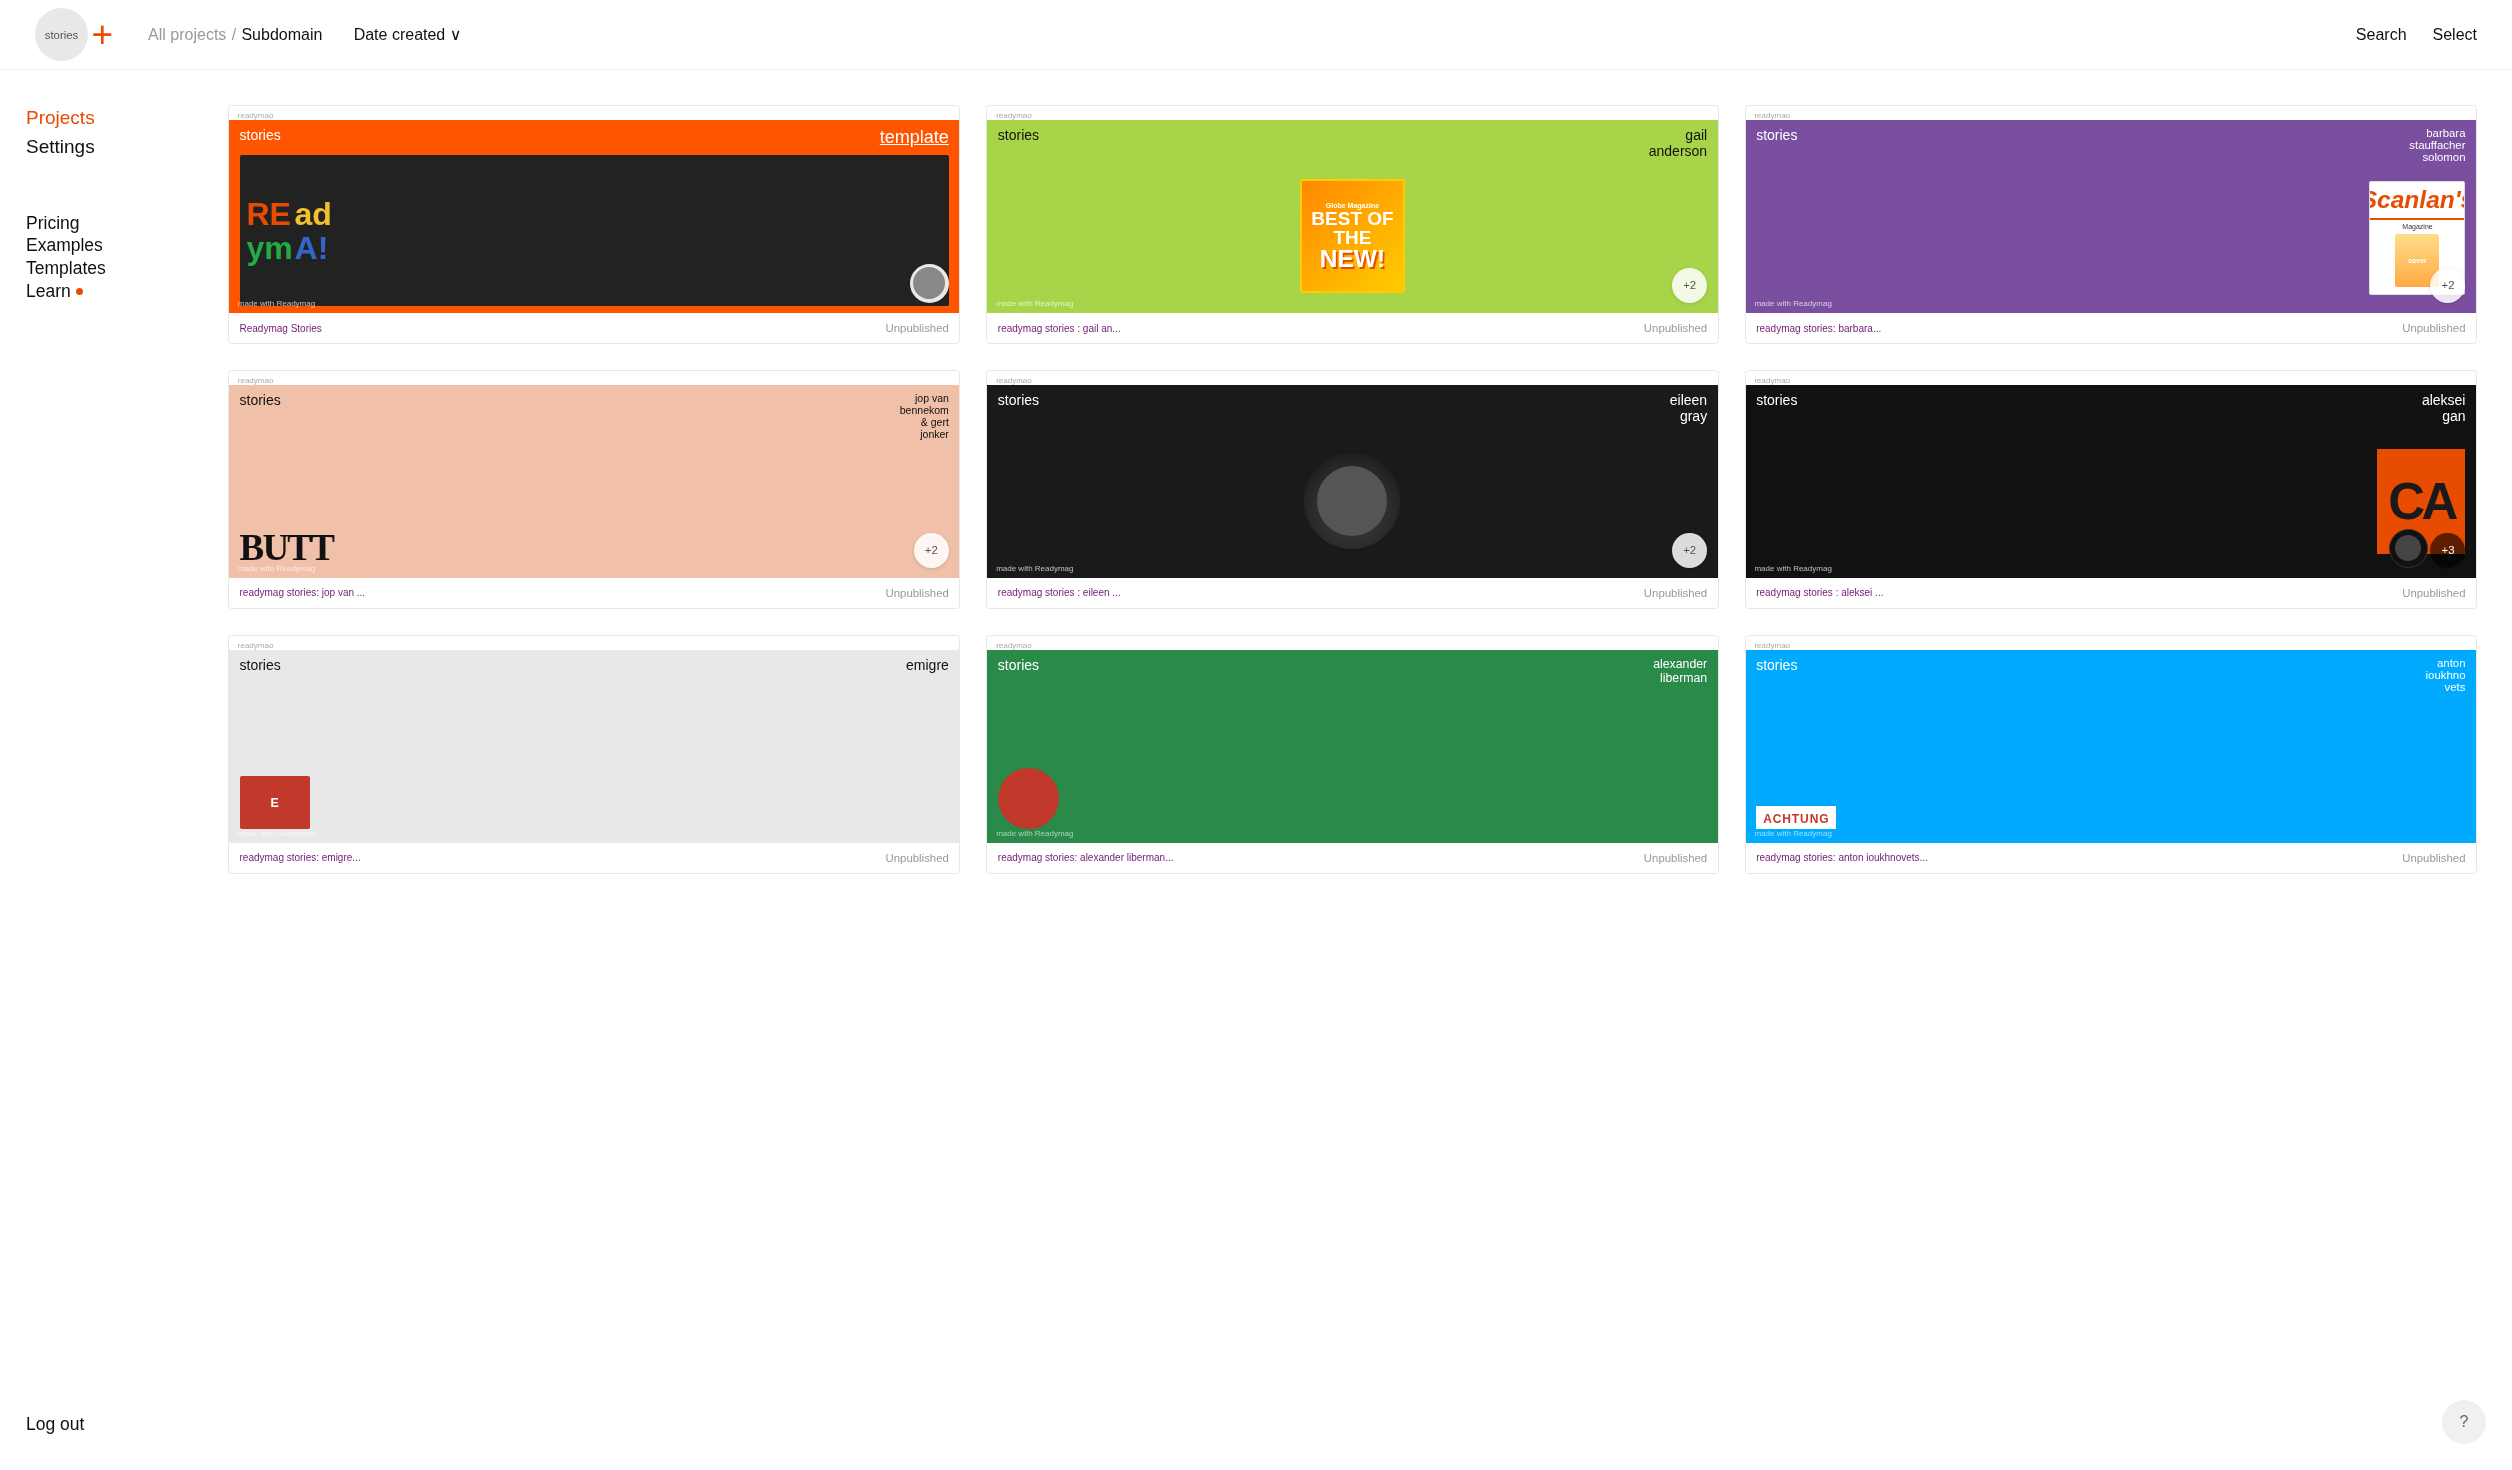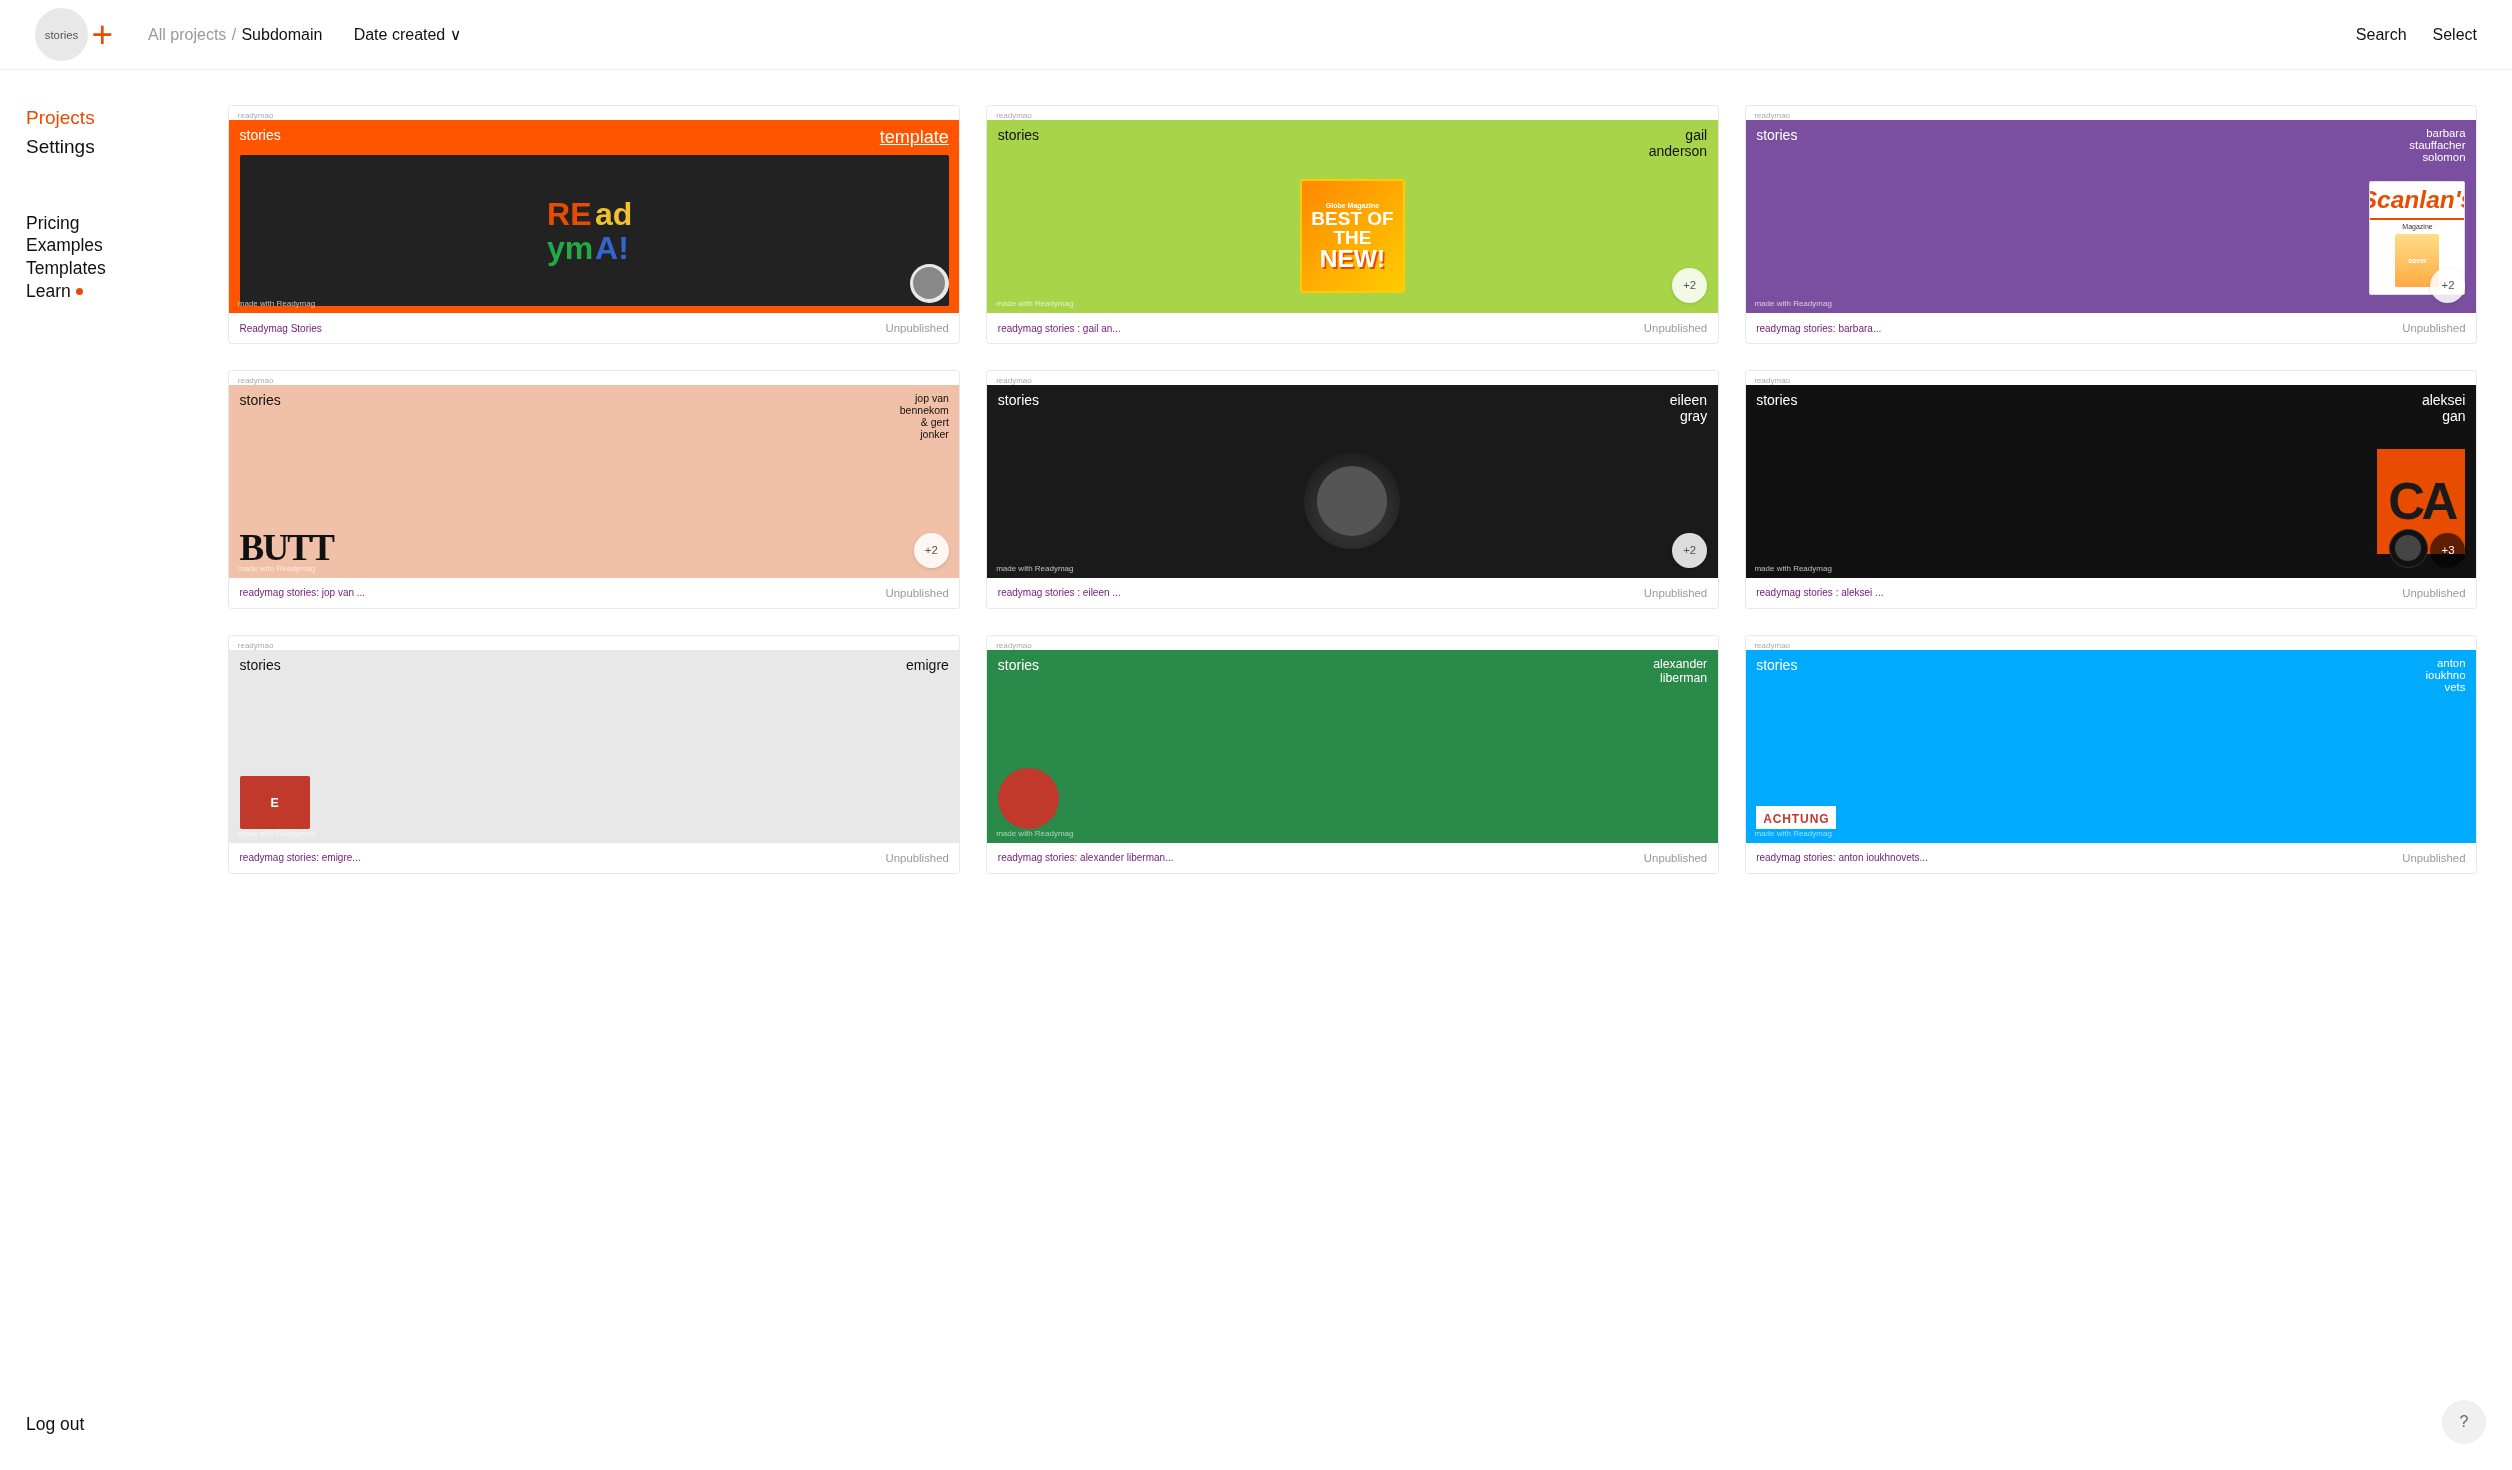--- a/index.html
+++ b/index.html
@@ -150,21 +150,21 @@
   <div class="grid">
 
     <div class="project-card">
       <div class="card-top-label">readymao</div>
       <div class="card-thumbnail" style="background:#ff5500; position:relative;">
         <div style="position:absolute;top:0;left:0;right:0;bottom:0;display:flex;flex-direction:column;padding:7px 10.5px;">
           <div style="display:flex;justify-content:space-between;align-items:flex-start;margin-bottom:7px;">
             <span style="font-size:14px;font-weight:300;color:#fff;">stories</span>
             <span style="font-size:18px;font-weight:300;color:#fff;text-decoration:underline;">template</span>
           </div>
-          <div style="flex:1;background:#222;display:flex;align-items:center;justify-content:center;overflow:hidden;border-radius:1.8px;">
+          <div style="flex:1;background:#222;display:flex;align-items:center;justify-content:flex-start;overflow:hidden;border-radius:1.8px;">
             <div style="display:grid;grid-template-columns:1fr 1fr;gap:1.8px;padding:7px;">
               <span style="font-size:32px;font-weight:900;color:#e84c00;line-height:1;">RE</span>
               <span style="font-size:32px;font-weight:900;color:#f0c030;line-height:1;">ad</span>
               <span style="font-size:32px;font-weight:900;color:#22aa44;line-height:1;">ym</span>
               <span style="font-size:32px;font-weight:900;color:#3366cc;line-height:1;">A!</span>
             </div>
             <div style="position:absolute;bottom:10.5px;right:10.5px;width:39px;height:39px;background:rgba(255,255,255,0.9);border-radius:50%;display:flex;align-items:center;justify-content:center;overflow:hidden;">
               <div style="width:32px;height:32px;background:#888;border-radius:50%;"></div>
             </div>
           </div>

